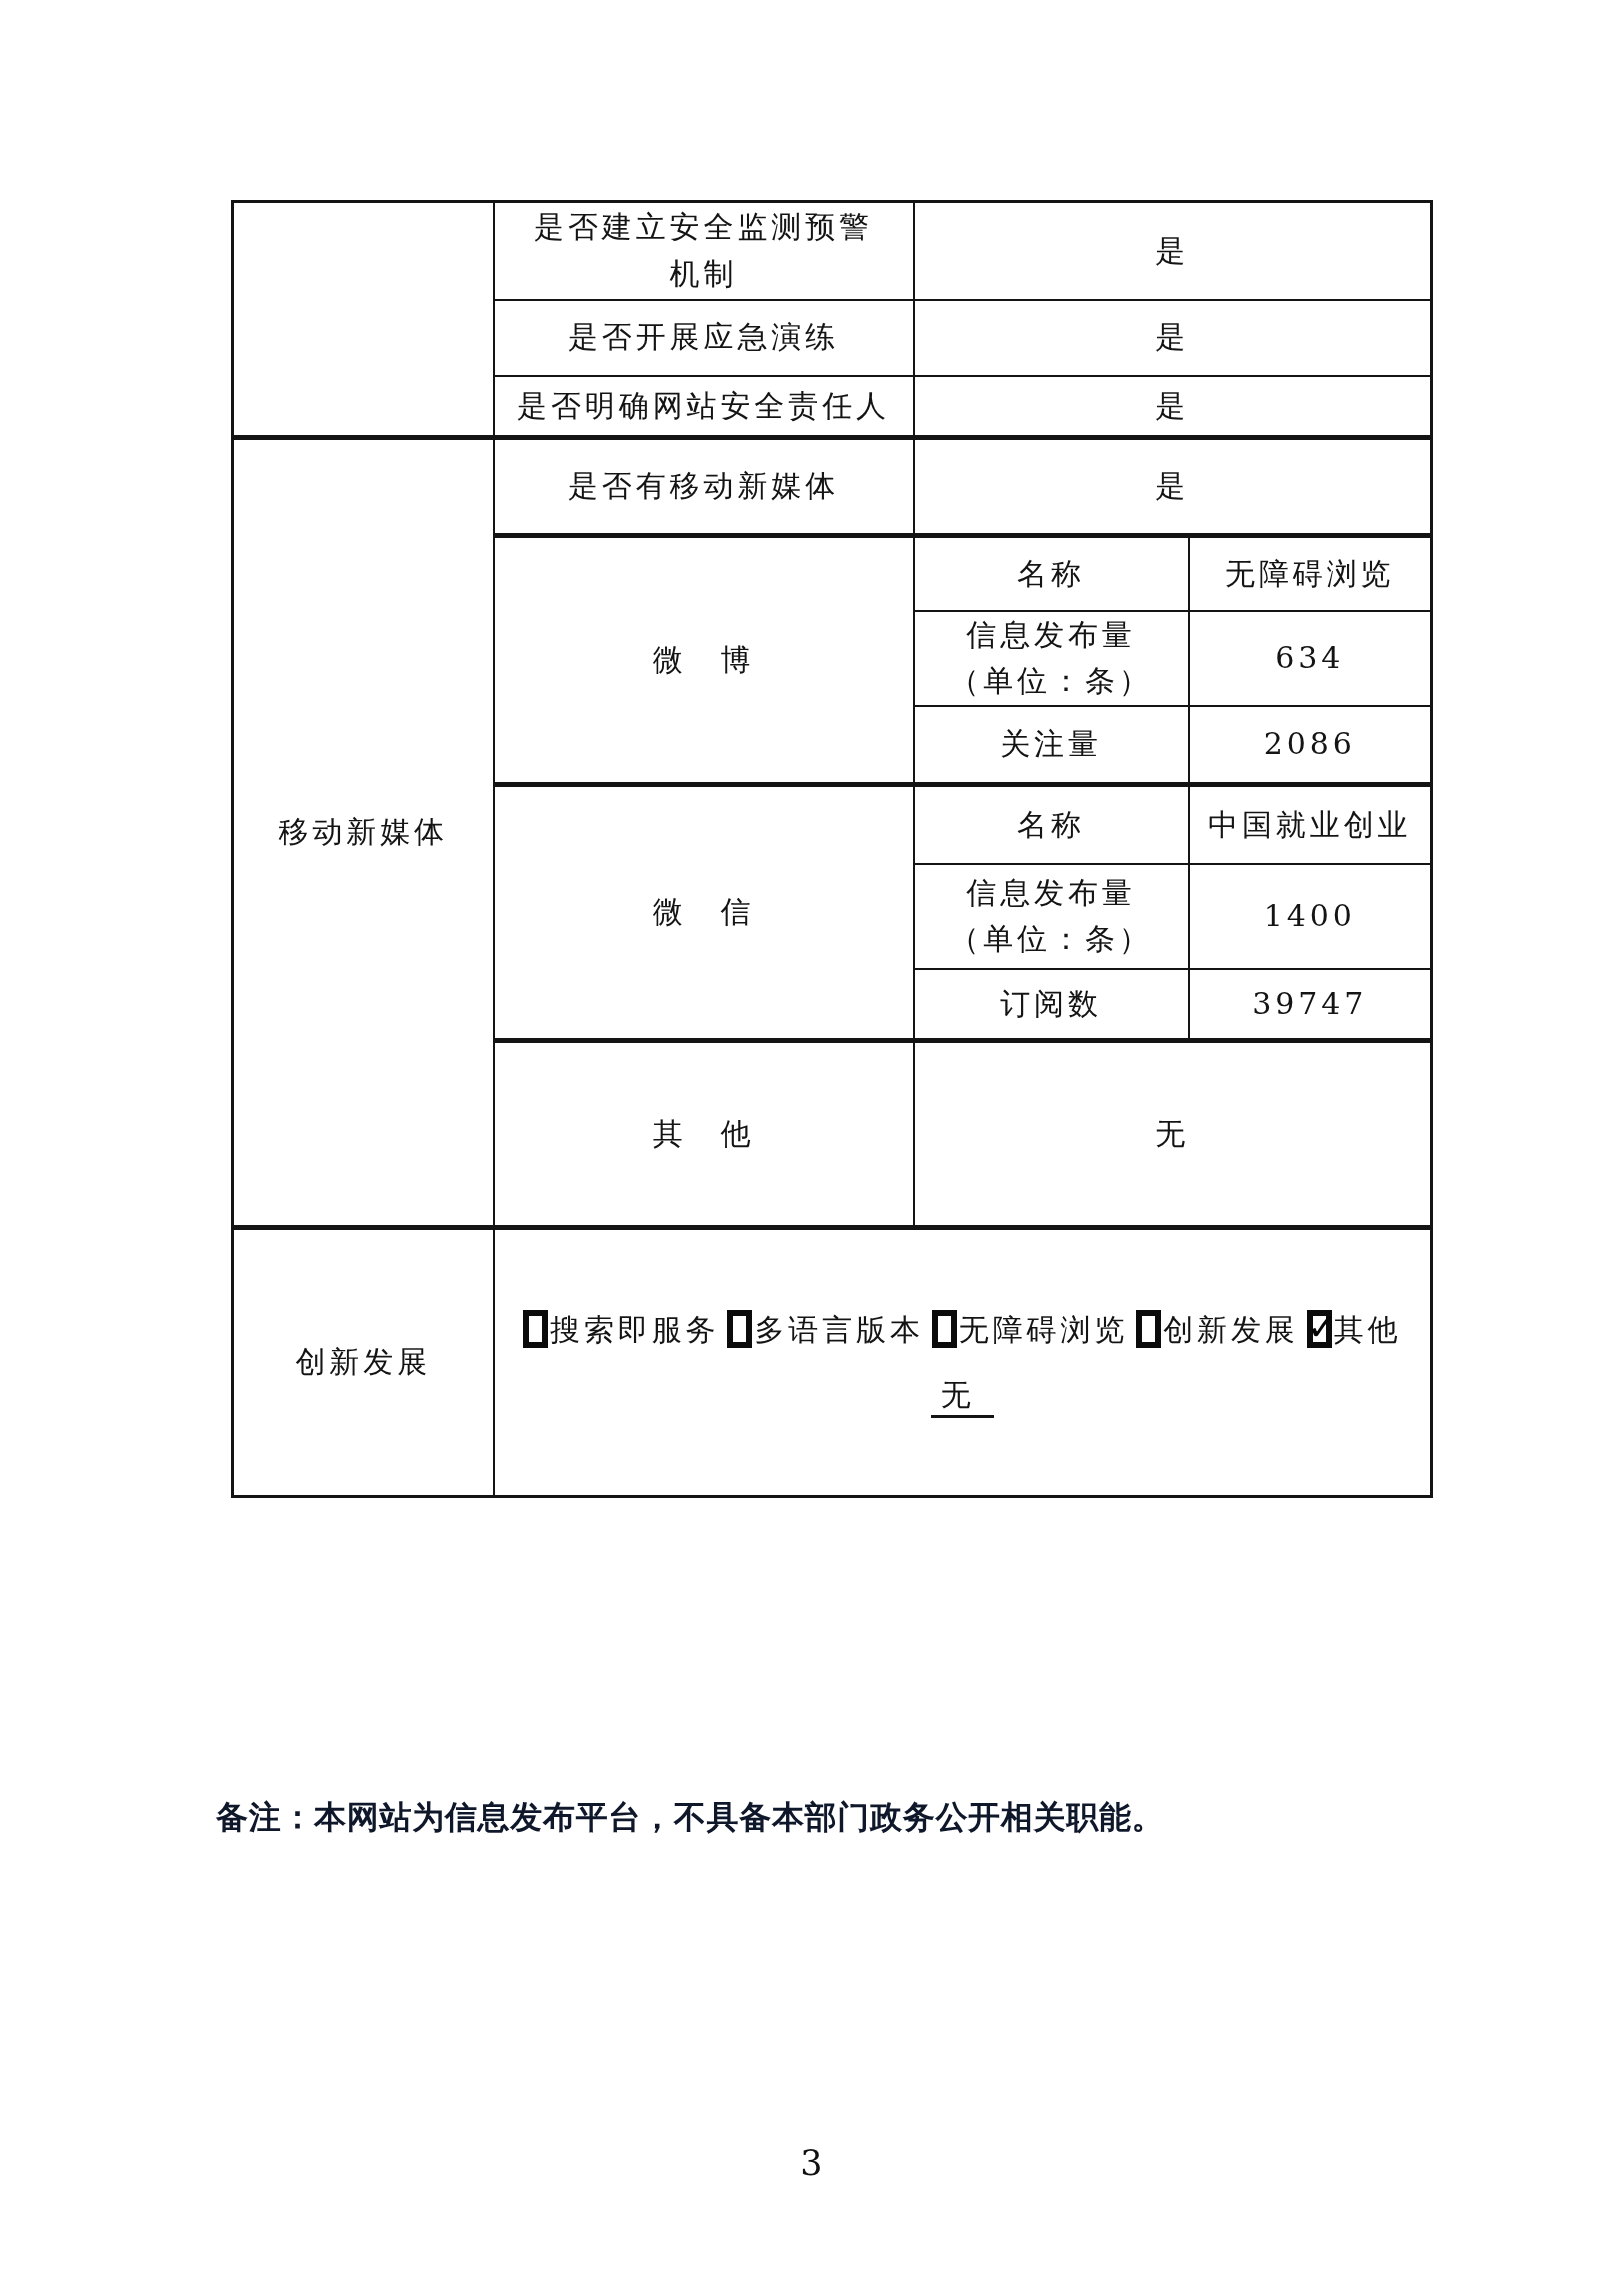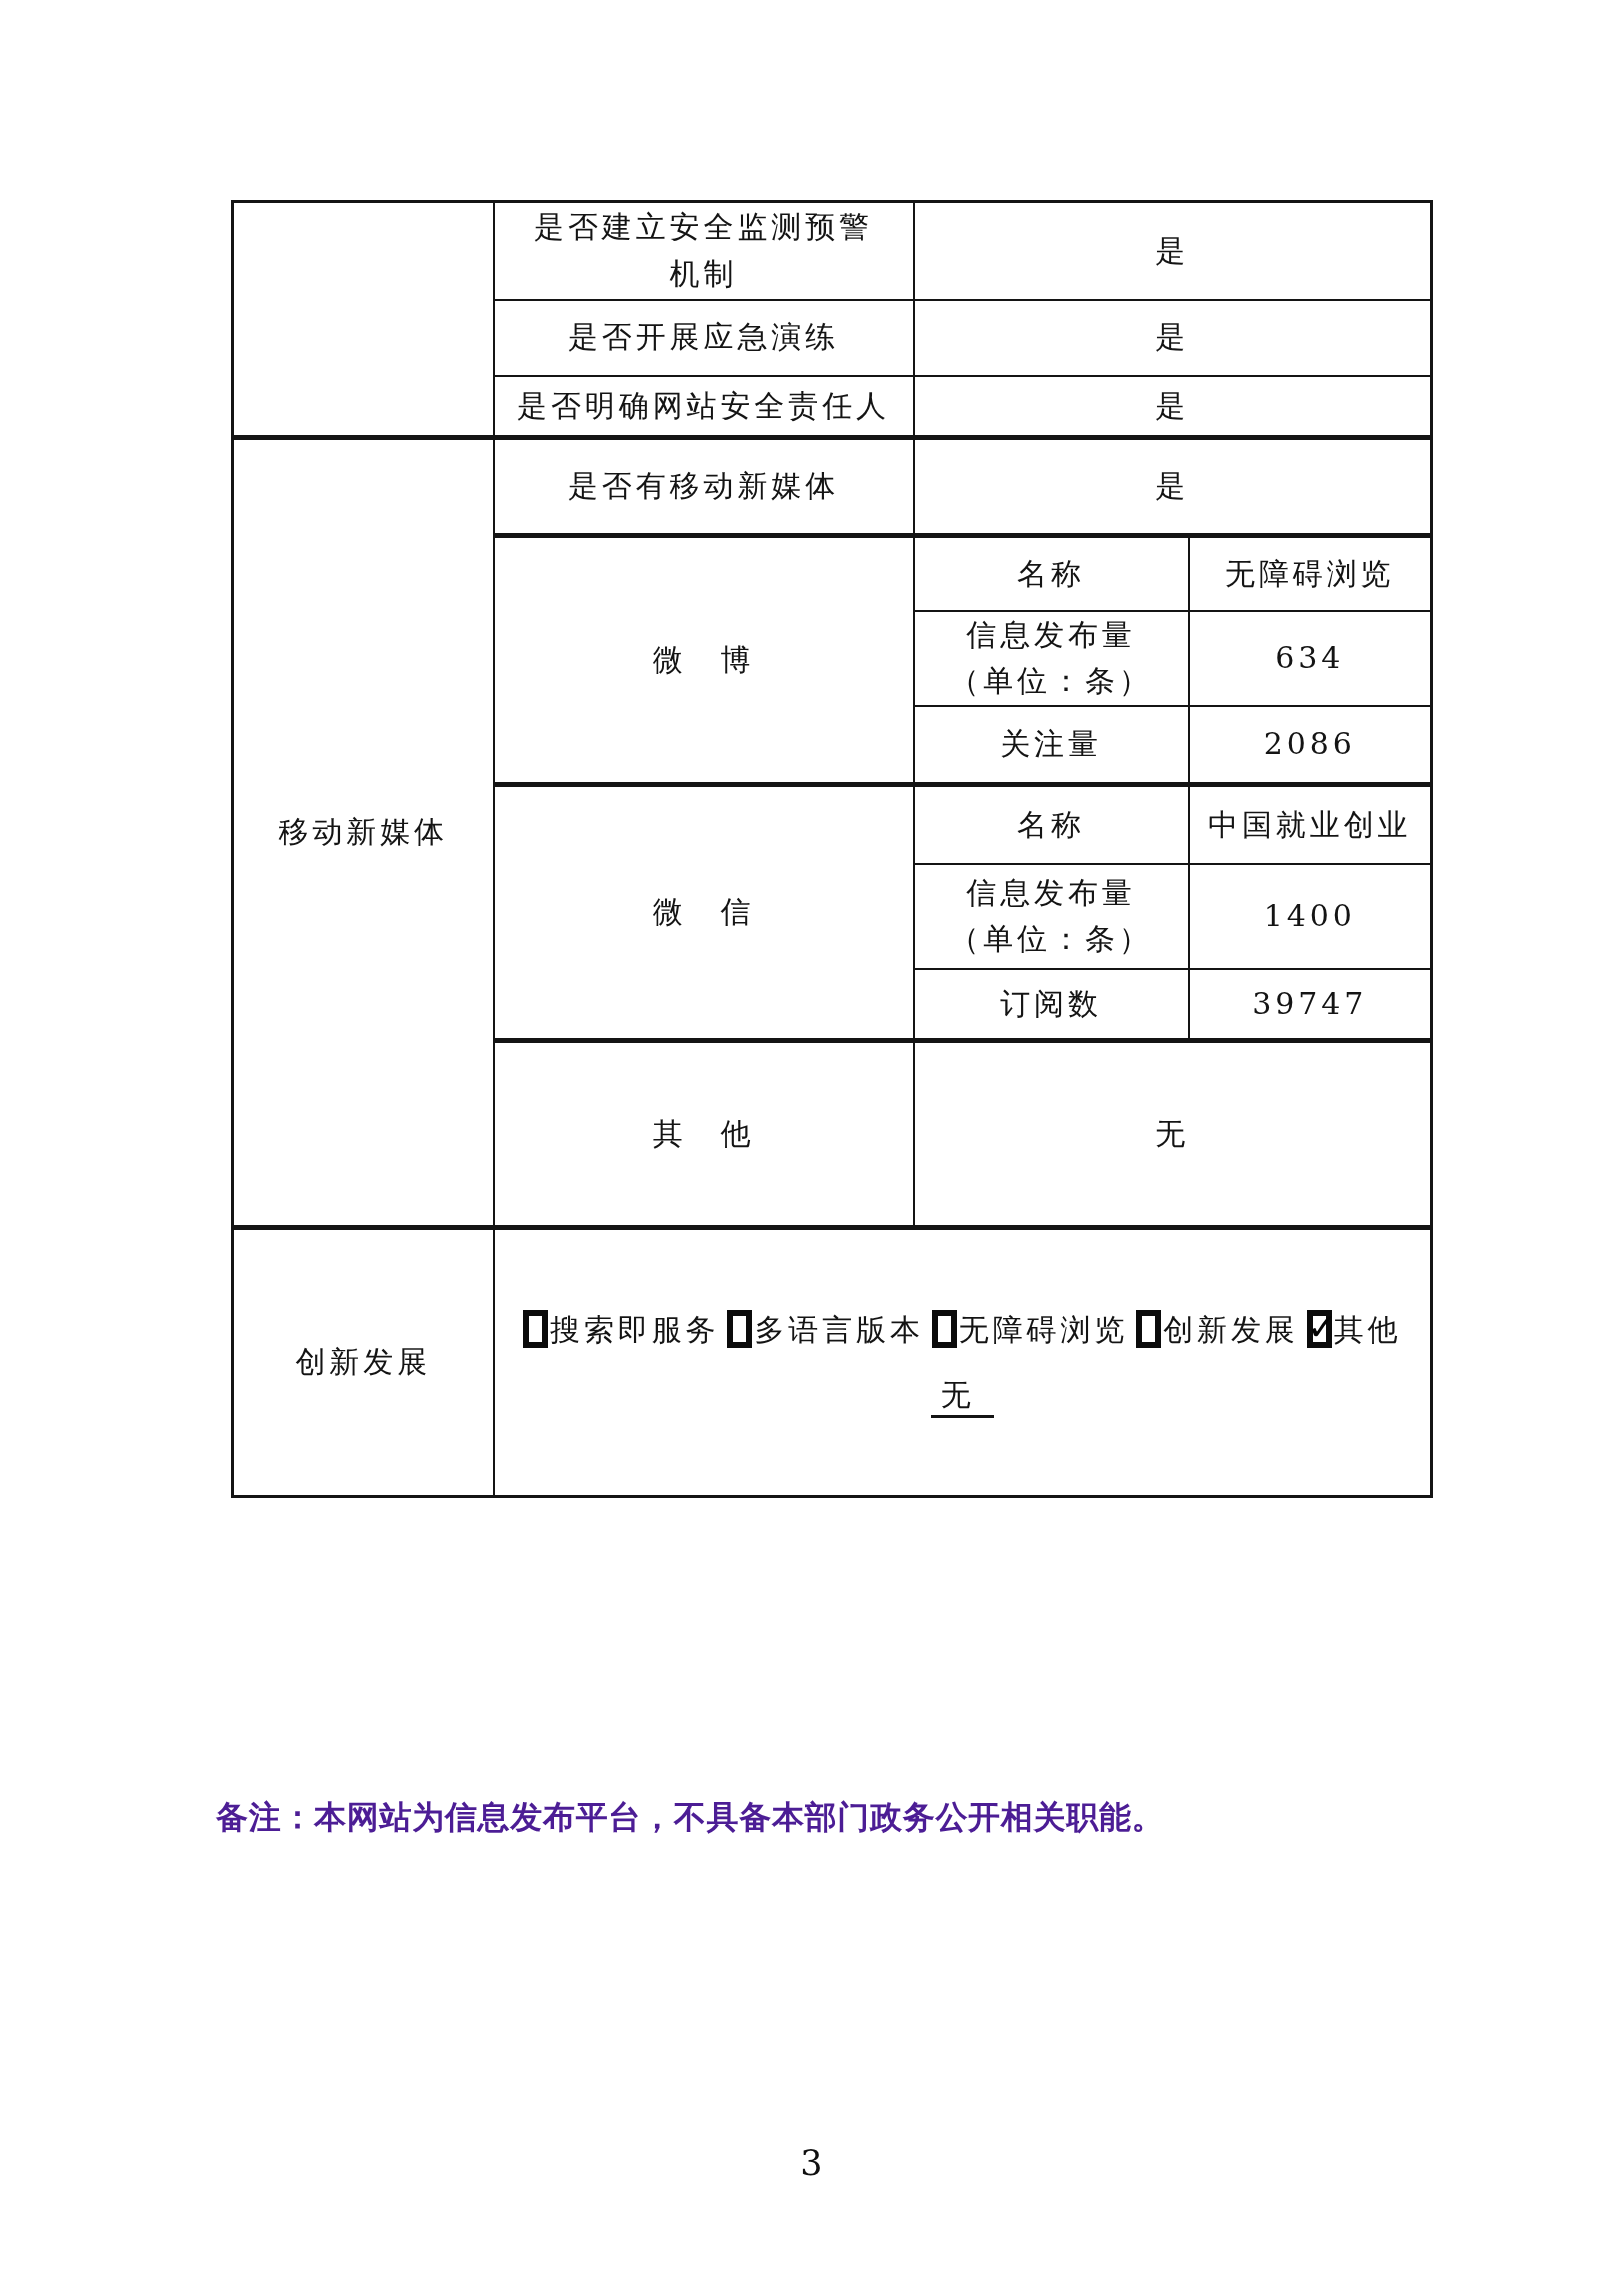--- a/index.html
+++ b/index.html
@@ -43,21 +43,21 @@
   }
   .blank{
     display:inline-block;min-width:51px;border-bottom:3.3px solid #141414;
     padding:0 10.5px 1.3px 1.3px;
   }
 
   
   .note{
     position:absolute;left:216px;top:1796px;
     font-family:"DejaVu Sans","Liberation Sans",sans-serif;
-    font-weight:bold;font-size:32px;letter-spacing:0.7px;color:#4c1d95;
+    font-weight:bold;font-size:32px;letter-spacing:0.7px;color:#0f172a;
     white-space:nowrap;
   }
   .pageno{
     position:absolute;left:0;top:2143px;width:1623px;text-align:center;
     font-size:35px;letter-spacing:0;color:#101010;
   }
 </style>
 </head>
 <body>
 

